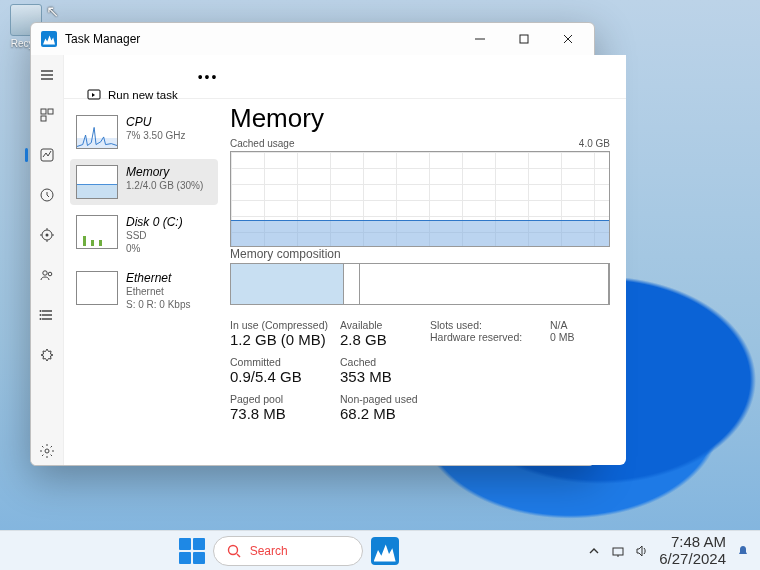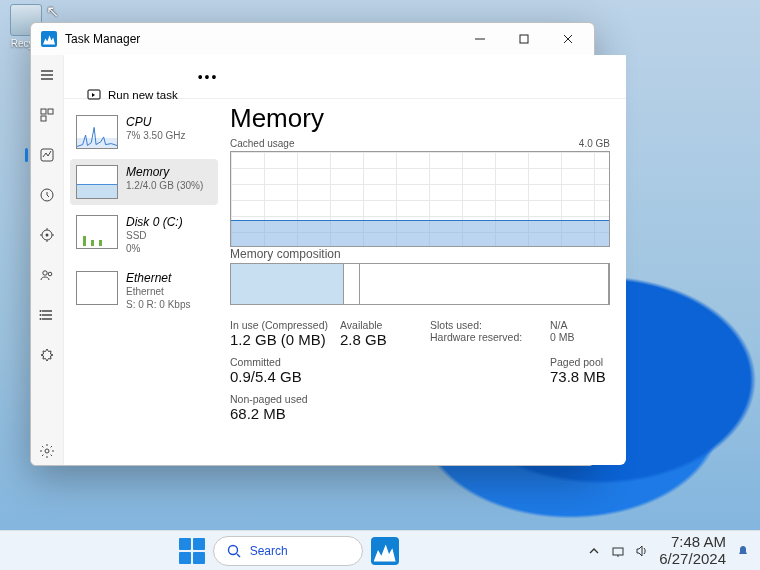--- a/index.html
+++ b/index.html
@@ -61,21 +61,21 @@
   .comp .mod{flex:0 0 4%;background:#fff;}
   .comp .avail{flex:1;}
   .stats{display:grid;grid-template-columns:110px 90px 120px 60px;row-gap:8px;margin-top:14px;font-size:10.5px;color:#555;}
   .stats .val{font-size:15px;color:#111;}
   .stats .label{white-space:nowrap;}
   
   .taskbar{position:absolute;left:0;right:0;bottom:0;height:40px;background:rgba(245,248,252,.92);border-top:1px solid rgba(0,0,0,.08);display:flex;align-items:center;}
   .task-center{flex:1;display:flex;align-items:center;justify-content:center;gap:8px;}
   .start{width:26px;height:26px;display:grid;grid-template-columns:1fr 1fr;grid-template-rows:1fr 1fr;gap:2px;}
   .start div{background:#1e88e5;border-radius:1px;}
-  .searchbox{display:flex;align-items:center;gap:8px;height:30px;width:150px;border:1px solid #c7c7c7;background:#fff;border-radius:15px;padding:0 12px;font-size:12px;color:#1d4ed8;}
+  .searchbox{display:flex;align-items:center;gap:8px;height:30px;width:150px;border:1px solid #c7c7c7;background:#fff;border-radius:15px;padding:0 12px;font-size:12px;color:#ef4444;}
   .task-app{width:28px;height:28px;background:linear-gradient(#1181d6,#1181d6);border-radius:4px;position:relative;overflow:hidden;}
   .task-app::after{content:"";position:absolute;inset:6px 3px 3px 3px;background:#fff;clip-path:polygon(0 100%,20% 40%,35% 70%,55% 10%,70% 60%,85% 30%,100% 100%);}
   .tray{display:flex;align-items:center;gap:10px;padding:0 10px;font-size:11px;color:#333;}
   .tray .clock{display:flex;flex-direction:column;align-items:flex-end;line-height:1.1;font-size:15px;}
   .tray .ico{width:14px;height:14px;display:flex;align-items:center;justify-content:center;}
   svg{display:block;}
 </style>
 </head>
 <body>
 
@@ -252,20 +252,24 @@
             </div>
             <div>
               <div class="label">N/A</div>
               <div class="label">0 MB</div>
             </div>
 
             <div>
               <div class="label">Committed</div>
               <div class="val">0.9/5.4 GB</div>
             </div>
+            <div>
+              <div class="label">Cached</div>
+              <div class="val">353 MB</div>
+            </div>
             <div></div>
               <div></div>
 
             <div>
               <div class="label">Paged pool</div>
               <div class="val">73.8 MB</div>
             </div>
             <div>
               <div class="label">Non-paged used</div>
               <div class="val">68.2 MB</div>

